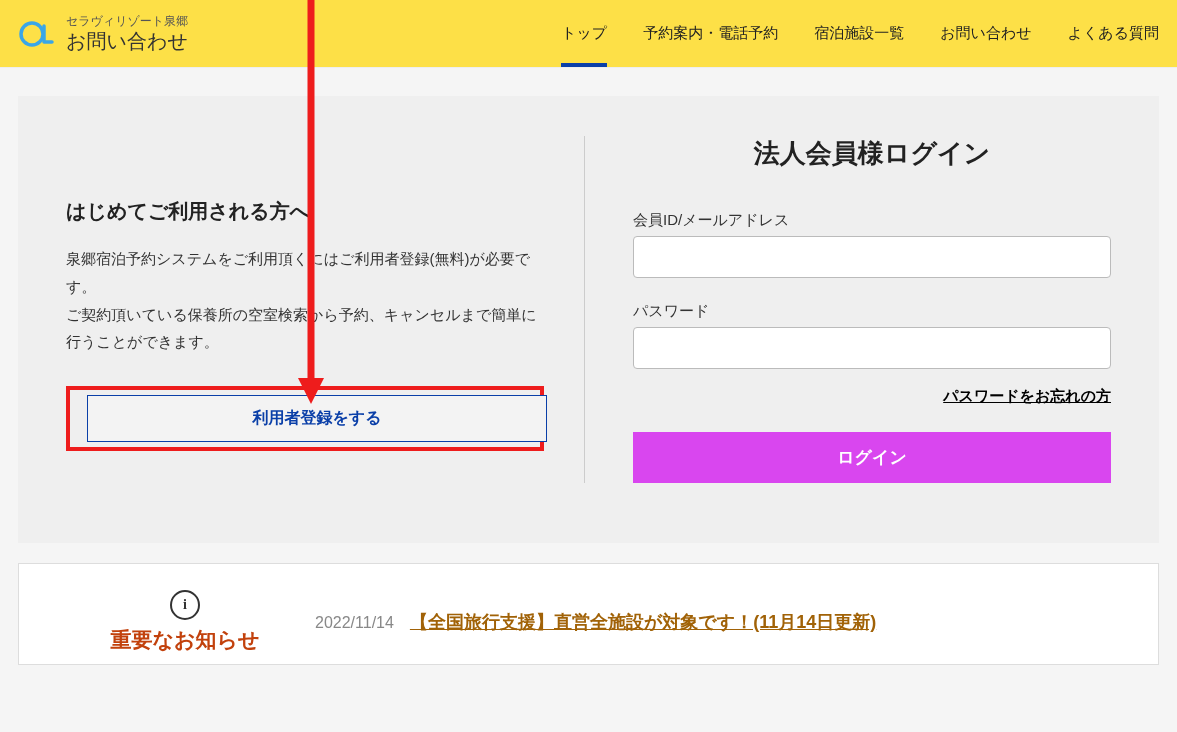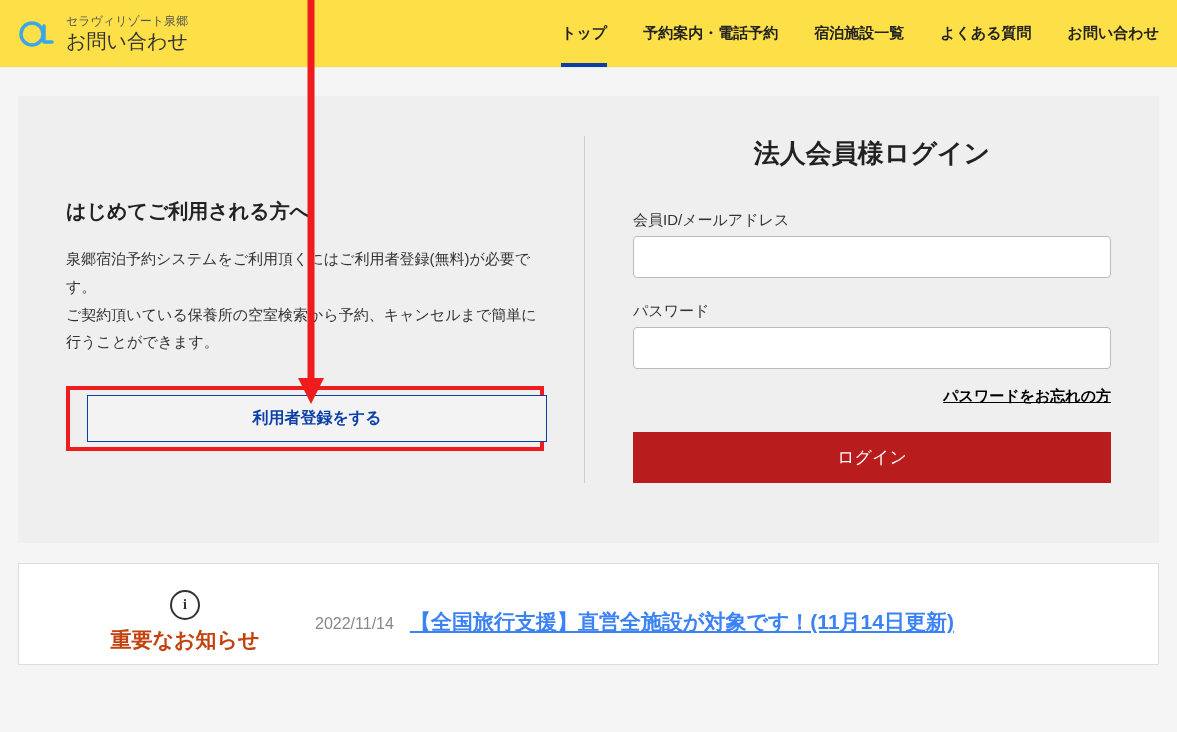--- a/index.html
+++ b/index.html
@@ -38,21 +38,21 @@
     .logo-main { font-size: 20px; font-weight: 500; color: #333; }
     .nav {
       margin-left: auto;
       display: flex;
       gap: 36px;
       align-items: center;
       height: 100%;
     }
     .nav-item {
       font-size: 15px;
-      font-weight: 700;
+      font-weight: 400;
       color: #222;
       cursor: pointer;
       height: 100%;
       display: flex;
       align-items: center;
       position: relative;
     }
     .nav-item.active::after {
       content: "";
       position: absolute;
@@ -134,25 +134,25 @@
       font-size: 15px;
       font-weight: 700;
       text-decoration: underline;
       margin-top: -6px;
       margin-bottom: 26px;
       cursor: pointer;
     }
     .login-btn {
       width: 100%;
       padding: 14px 0;
-      background: #b91c1c;
+      background: #d946ef;
       color: #fff;
       border: none;
       font-size: 17px;
-      font-weight: 400;
+      font-weight: 700;
       cursor: pointer;
     }
     
     .news-panel {
       background: #fff;
       margin: 20px 18px 0 18px;
       border: 1px solid #ddd;
       padding: 26px 36px 10px 36px;
       display: flex;
       align-items: center;
@@ -178,23 +178,23 @@
       font-weight: 700;
       color: #c2410c;
     }
     .news-body {
       display: flex;
       align-items: baseline;
       gap: 16px;
     }
     .news-date { font-size: 16px; color: #888; }
     .news-link {
-      font-size: 21px;
-      font-weight: 700;
-      color: #3b82f6;
+      font-size: 18px;
+      font-weight: 700;
+      color: #a16207;
       text-decoration: underline;
     }
     
     .arrow-overlay {
       position: absolute;
       top: 0;
       left: 296px;
       pointer-events: none;
     }
   </style>
@@ -211,22 +211,22 @@
     </div>
     <div class="logo-text">
       <div class="logo-sub">セラヴィリゾート泉郷</div>
       <div class="logo-main">お問い合わせ</div>
     </div>
   </div>
   <div class="nav">
     <div class="nav-item active">トップ</div>
     <div class="nav-item">予約案内・電話予約</div>
     <div class="nav-item">宿泊施設一覧</div>
+    <div class="nav-item">お問い合わせ</div>
     <div class="nav-item">よくある質問</div>
-    <div class="nav-item">お問い合わせ</div>
   </div>
 </div>
 
 <div class="main-panel">
   <div class="left-col">
     <h2 class="first-title">はじめてご利用される方へ</h2>
     <p class="first-desc" style="white-space: pre-line;">泉郷宿泊予約システムをご利用頂くにはご利用者登録(無料)が必要です。
 ご契約頂いている保養所の空室検索から予約、キャンセルまで簡単に行うことができます。</p>
     <div class="register-btn-wrap">
       <button class="register-btn">利用者登録をする</button>

